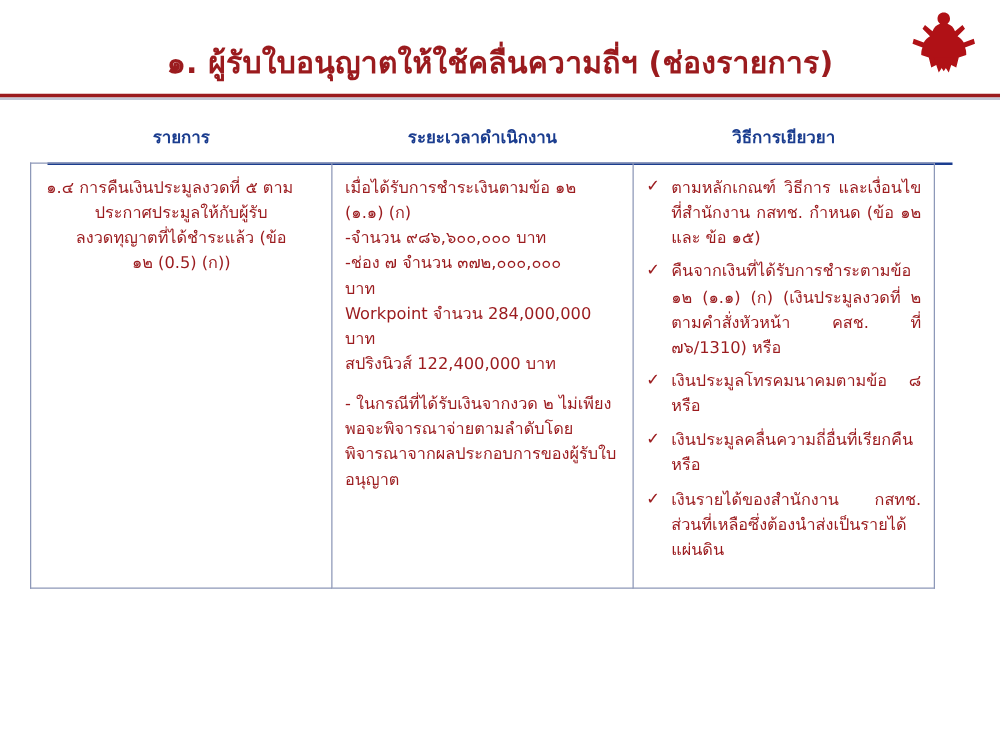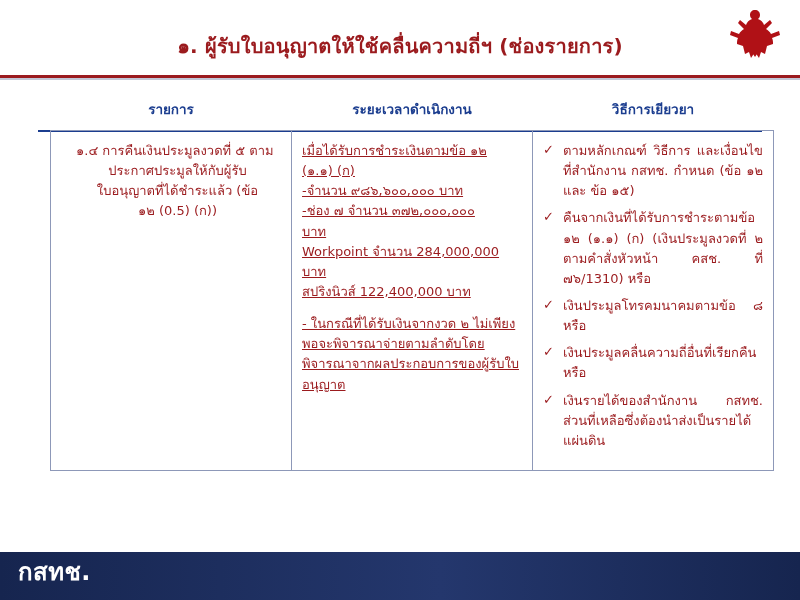--- a/index.html
+++ b/index.html
@@ -45,30 +45,30 @@
     height: 62px;
   }
   .emblem svg { display: block; }
 
   .slide-title {
     position: absolute;
     left: 0;
     top: 30px;
     width: 800px;
     text-align: center;
-    font-size: 20px;
+    font-size: 24px;
     font-weight: bold;
     color: #9b1b1e;
     letter-spacing: 0.2px;
   }
 
   
   .table-wrap {
     position: absolute;
-    left: 50px;
+    left: 24px;
     top: 92px;
     width: 633px;
   }
   table.main {
     border-collapse: collapse;
     width: 724px;
     table-layout: fixed;
   }
   table.main th {
     font-size: 13.5px;
@@ -98,31 +98,29 @@
     color: #9b1b1e;
     line-height: 1.55;
   }
   td.col1 {
     width: 250px;
     text-align: center;
   }
   td.col2 {
     width: 244px;
     text-align: left;
-    text-decoration: underline;
   }
   td.col3 {
     width: 230px;
     text-align: left;
     padding-left: 6px;
   }
   .c1-line {
     display: block;
     text-align: center;
-    margin-left: 13px;
   }
   .c1-first {
     text-align: left;
     padding-left: 2px;
   }
   .col2 p {
     margin: 0;
   }
   .col2 .gap {
     height: 12px;
@@ -198,21 +196,21 @@
           <th>รายการ</th>
           <th>ระยะเวลาดำเนิกงาน</th>
           <th>วิธีการเยียวยา</th>
         </tr>
       </thead>
       <tbody>
         <tr>
           <td class="col1">
             <span class="c1-line c1-first">๑.๔ การคืนเงินประมูลงวดที่ ๕ ตาม</span>
             <span class="c1-line">ประกาศประมูลให้กับผู้รับ</span>
-            <span class="c1-line">ใบอนุญาตที่ได้ชำระแล้ว (ข้อ</span>
+            <span class="c1-line">ลงวดทุญาตที่ได้ชำระแล้ว (ข้อ</span>
             <span class="c1-line">๑๒ (0.5) (ก))</span>
           </td>
           <td class="col2">
             <p>เมื่อได้รับการชำระเงินตามข้อ ๑๒</p>
             <p>(๑.๑) (ก)</p>
             <p>-จำนวน ๙๘๖,๖๐๐,๐๐๐ บาท</p>
             <p>-ช่อง ๗  จำนวน ๓๗๒,๐๐๐,๐๐๐</p>
             <p>บาท</p>
             <p>Workpoint จำนวน 284,000,000</p>
             <p>บาท</p>
@@ -242,17 +240,14 @@
                 <span class="tick">✓</span>
                 <span>เงินรายได้ของสำนักงาน กสทช. ส่วนที่เหลือซึ่งต้องนำส่งเป็นรายได้แผ่นดิน</span>
               </li>
             </ul>
           </td>
         </tr>
       </tbody>
     </table>
   </div>
 
-  <div class="bottom-band">
-    <div class="bottom-logo">กสทช.</div>
-  </div>
 
 </div>
 
 </body></html>

